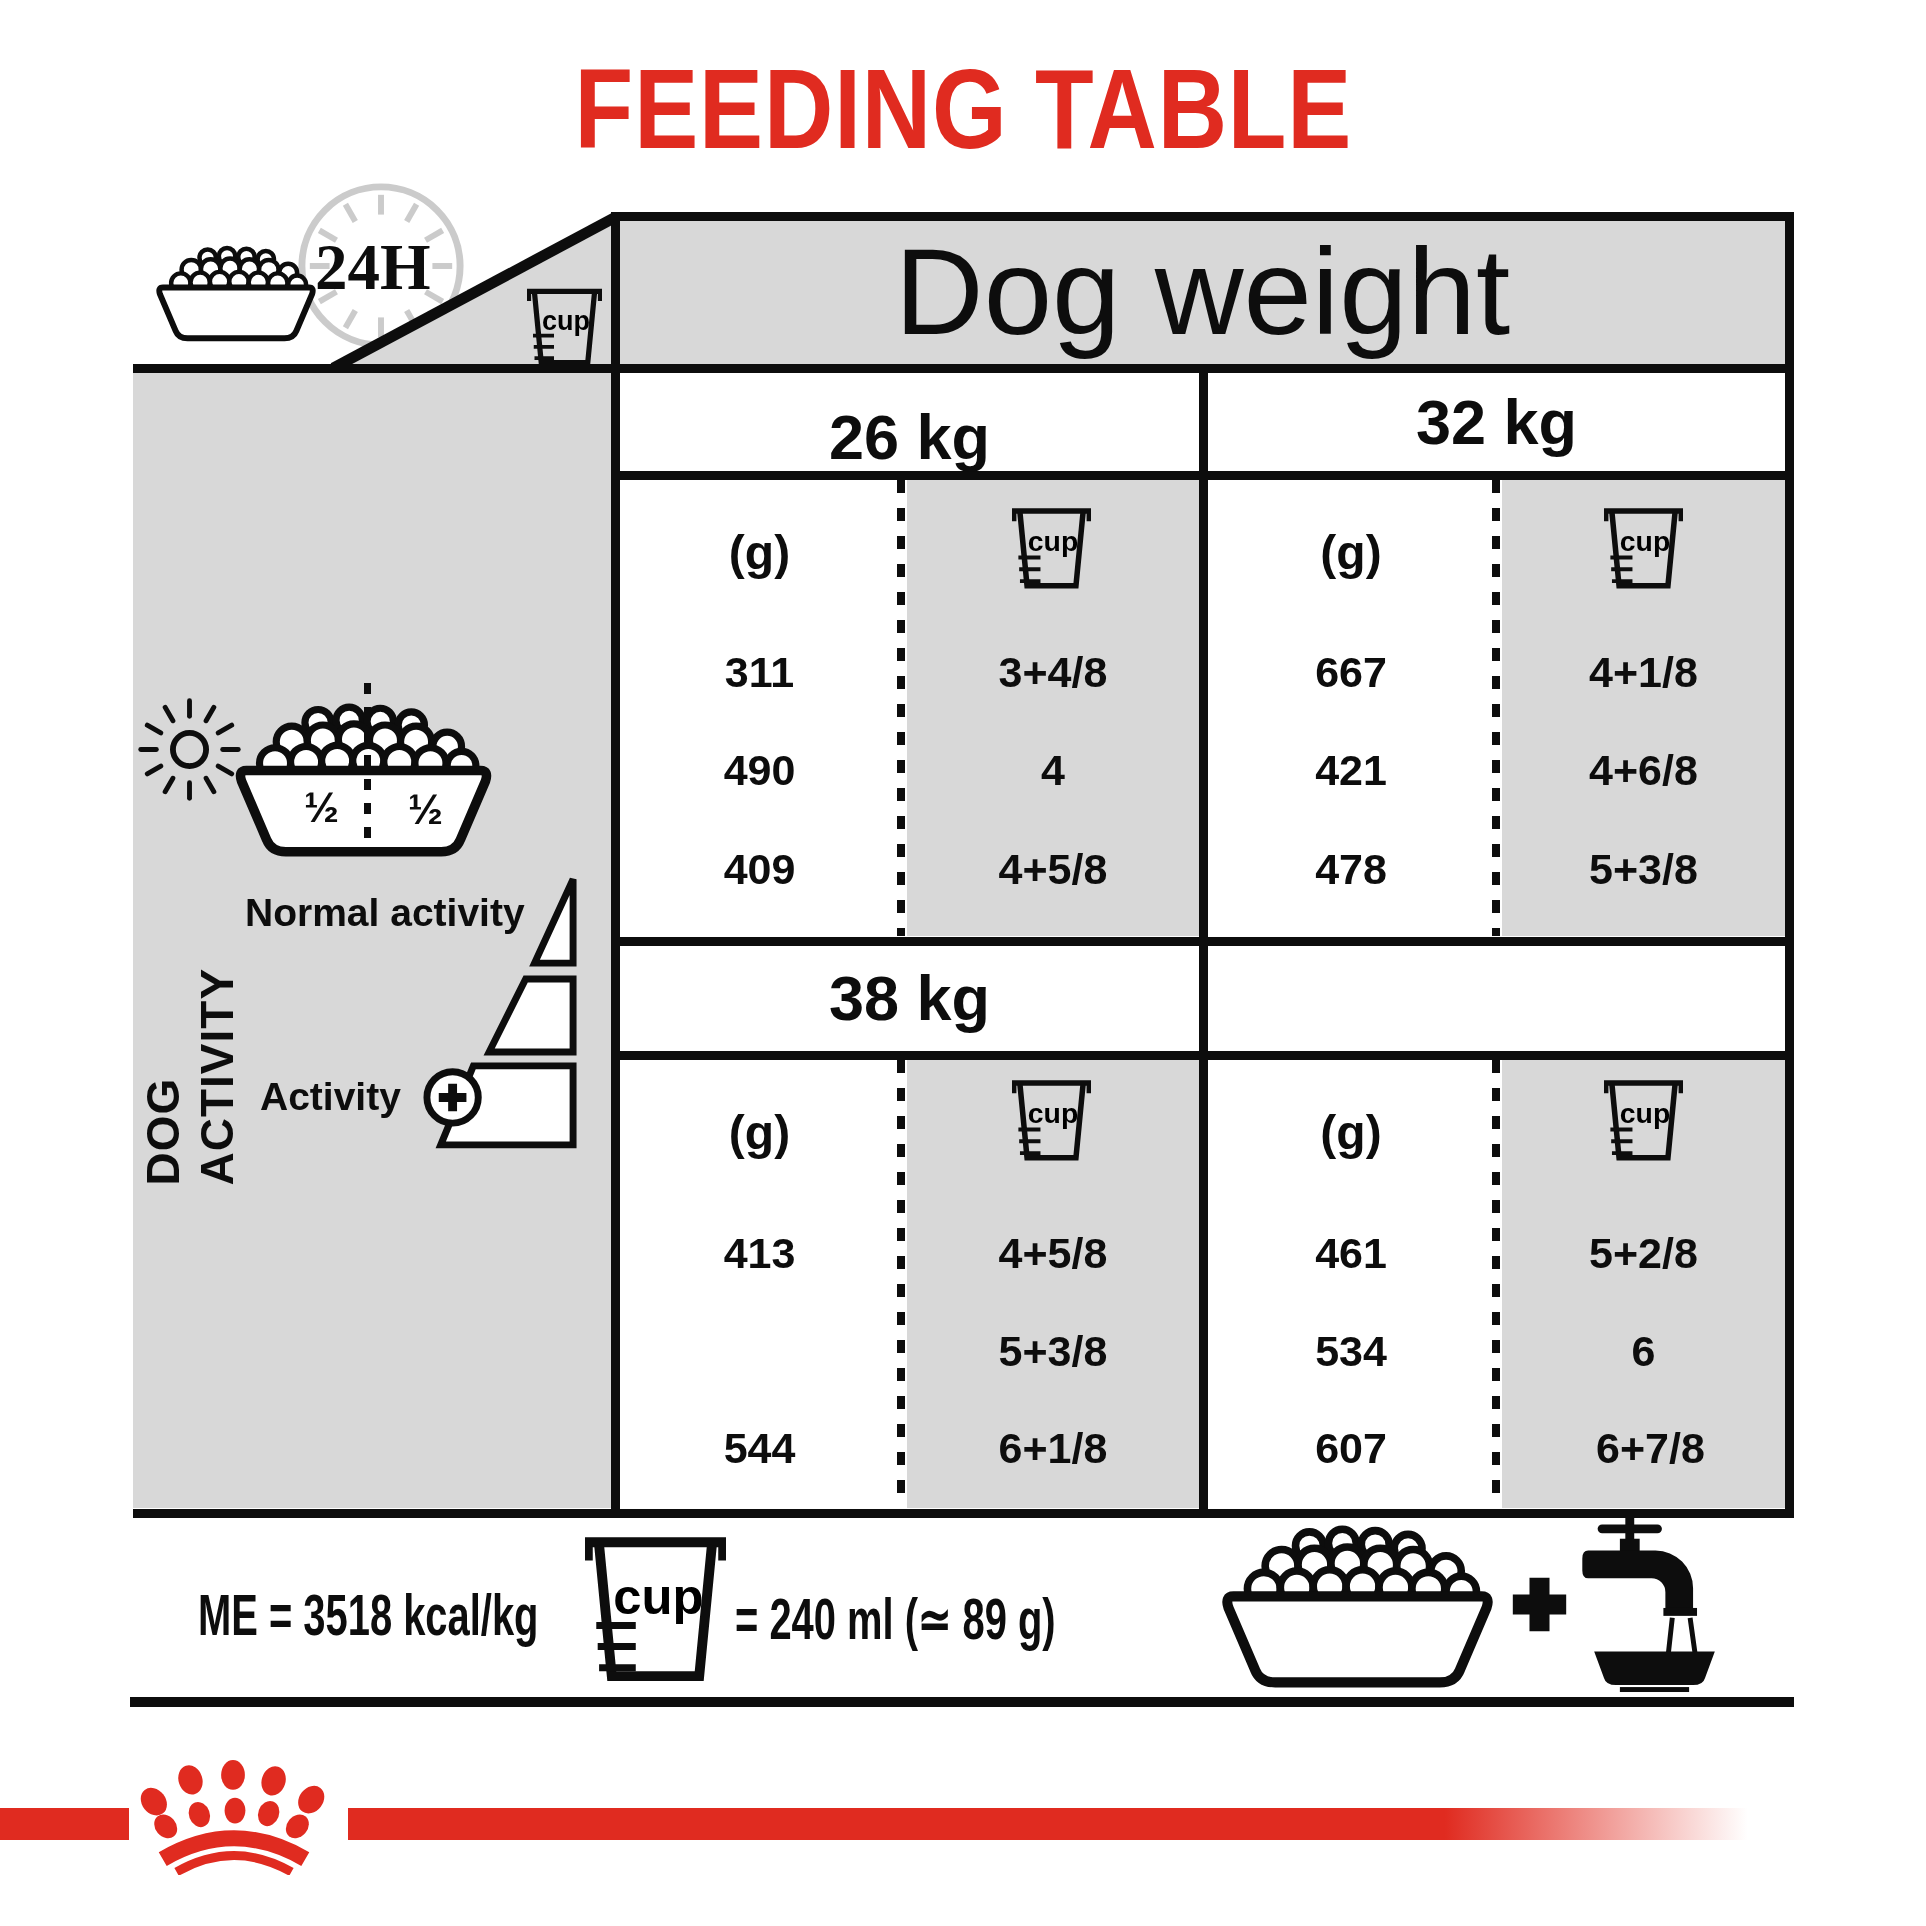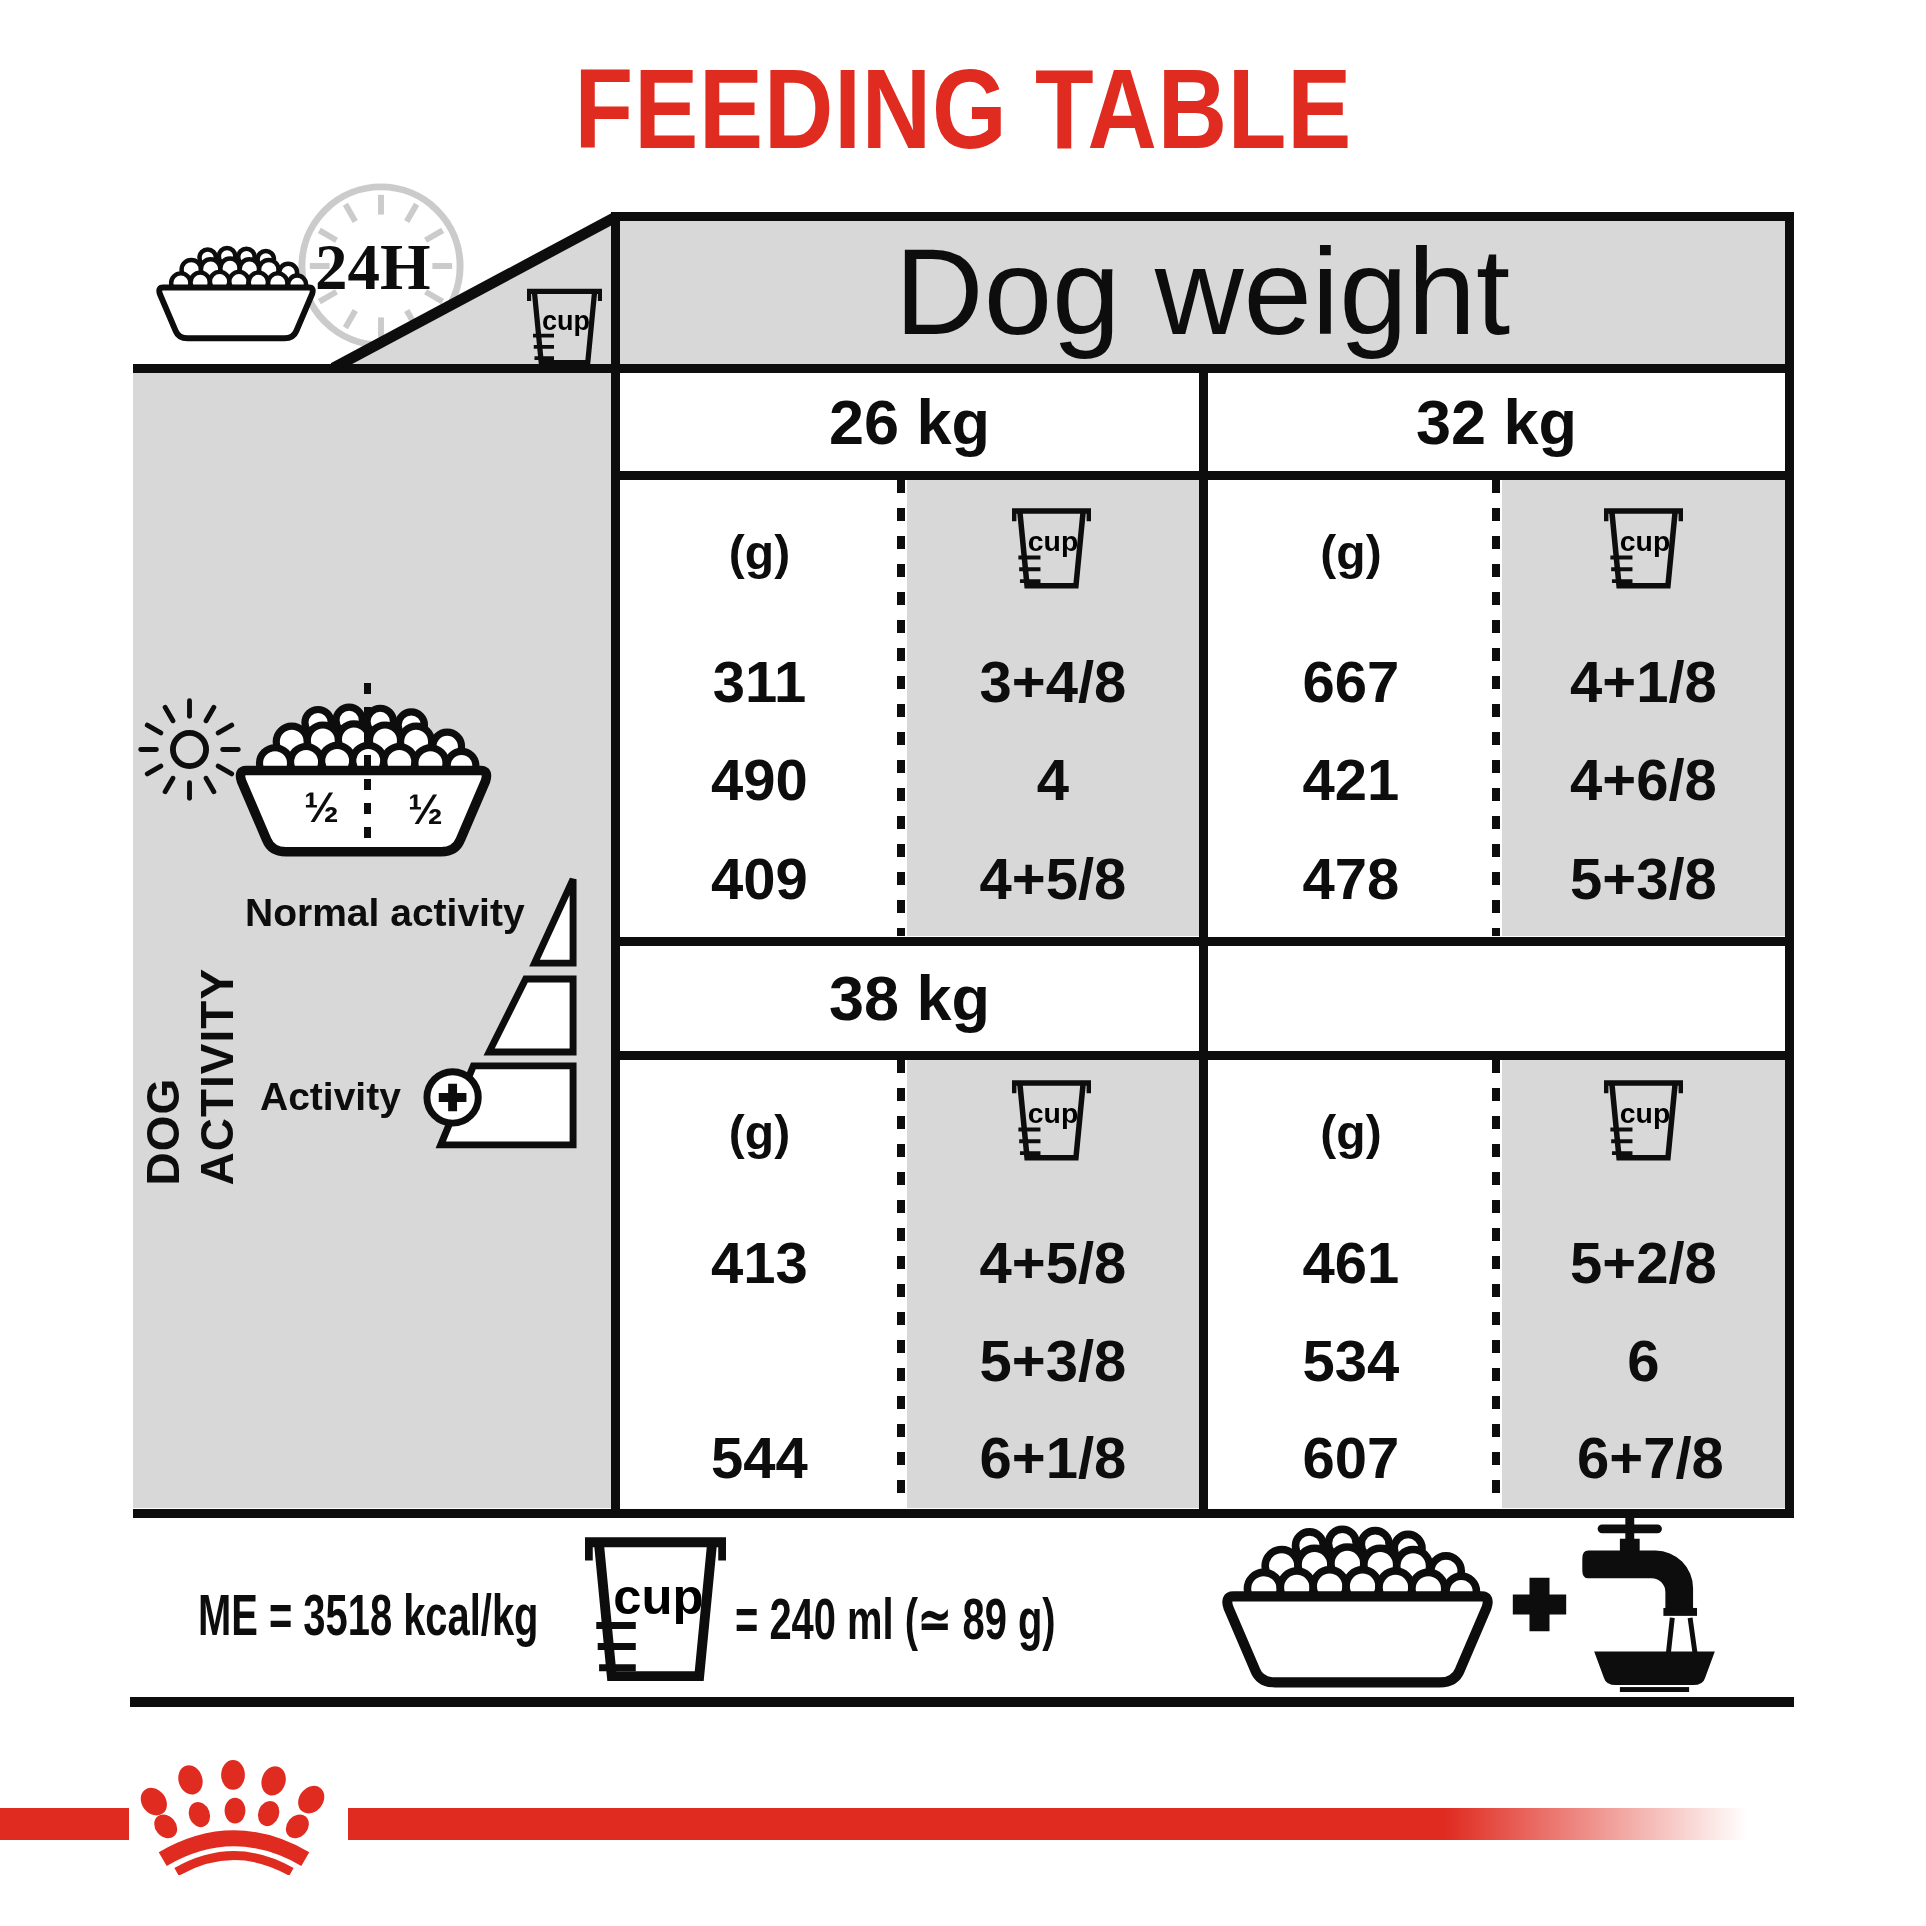--- a/index.html
+++ b/index.html
@@ -8,21 +8,21 @@
   .abs{position:absolute;}
   .line{position:absolute;background:#0d0d0d;}
   .gray{position:absolute;background:#d8d8d8;}
   .title{position:absolute;left:0;top:44px;width:100%;text-align:center;}
   .title span{display:inline-block;font-size:113px;font-weight:bold;color:#e02b20;
               letter-spacing:1px;transform:scaleX(.85);transform-origin:center;white-space:nowrap;}
   .dogweight{position:absolute;left:620px;top:214px;width:1165px;height:154px;display:flex;
              align-items:center;justify-content:center;font-size:123px;font-weight:normal;}
   .hcell{position:absolute;display:flex;align-items:center;justify-content:center;
          font-size:63px;font-weight:bold;}
-  .num{position:absolute;font-size:58px;font-weight:bold;text-align:center;white-space:nowrap;}
+  .num{position:absolute;font-size:43px;font-weight:bold;text-align:center;white-space:nowrap;}
   .glabel{position:absolute;font-size:48px;font-weight:bold;text-align:center;}
   .dotted{position:absolute;width:8px;
           background:repeating-linear-gradient(to bottom,#0d0d0d 0 13px,transparent 13px 28px);}
   .dash{position:absolute;width:7px;
         background:repeating-linear-gradient(to bottom,#0d0d0d 0 11px,transparent 11px 24px);}
   .h24{position:absolute;left:315px;top:230px;font-size:65px;font-weight:bold;letter-spacing:0;font-family:Liberation Serif, serif;}
   .sidetext{position:absolute;font-size:39px;font-weight:bold;white-space:nowrap;}
   .vtext{position:absolute;left:26px;top:998px;width:327px;height:48px;
          transform:rotate(-90deg);transform-origin:center;display:flex;align-items:center;
          justify-content:center;font-size:46px;font-weight:bold;letter-spacing:1px;}
@@ -128,21 +128,21 @@
   <div class="line" style="left:611px;top:212px;width:9px;height:1306px"></div>
   <div class="line" style="left:1199px;top:364px;width:9px;height:1153px"></div>
   <div class="line" style="left:1785px;top:212px;width:9px;height:1306px"></div>
   <div class="dotted" style="left:897px;top:480px;height:456px"></div>
   <div class="dotted" style="left:1492px;top:480px;height:456px"></div>
   <div class="dotted" style="left:897px;top:1060px;height:448px"></div>
   <div class="dotted" style="left:1492px;top:1060px;height:448px"></div>
 
   <div class="dogweight">Dog weight</div>
 
-  <div class="hcell" style="left:620px;top:373px;width:579px;height:98px">26 kg</div>
+  <div class="hcell" style="left:620px;top:388px;width:579px;height:98px">26 kg</div>
   <div class="hcell" style="left:1208px;top:373px;width:577px;height:98px">32 kg</div>
   <div class="hcell" style="left:620px;top:945px;width:579px;height:106px">38 kg</div>
 
   <div class="glabel" style="left:620px;width:279px;top:525px">(g)</div>
   <svg class="abs" style="left:1012px;top:507px" width="79" height="82" viewBox="0 0 100 104">
     <use href="#sym-cupbody"></use>
       <text x="52" y="56" font-size="36" font-weight="bold" text-anchor="middle">cup</text>
   </svg>
   <div class="num" style="left:620px;width:279px;top:648px">311</div>
   <div class="num" style="left:620px;width:279px;top:746px">490</div>

